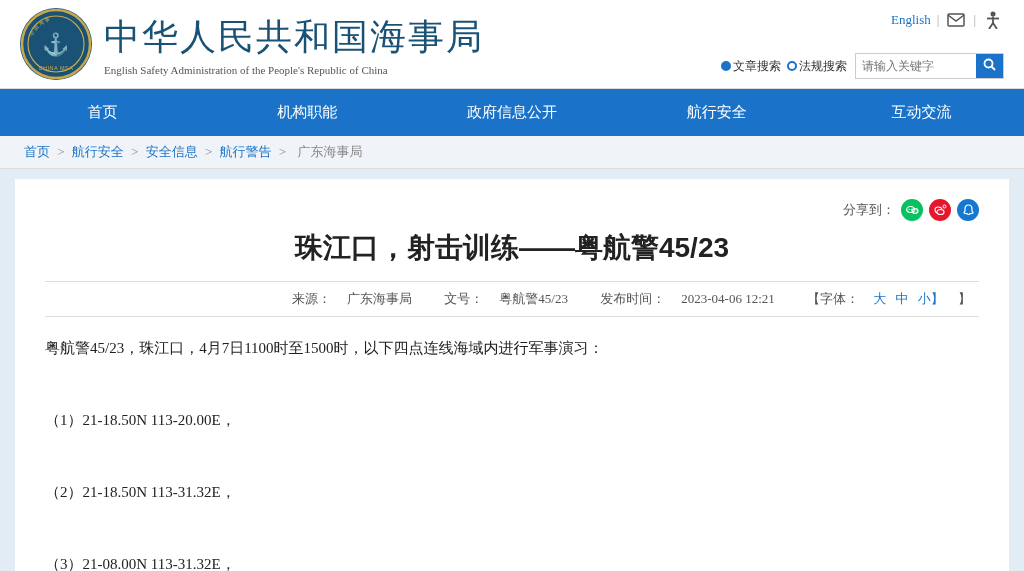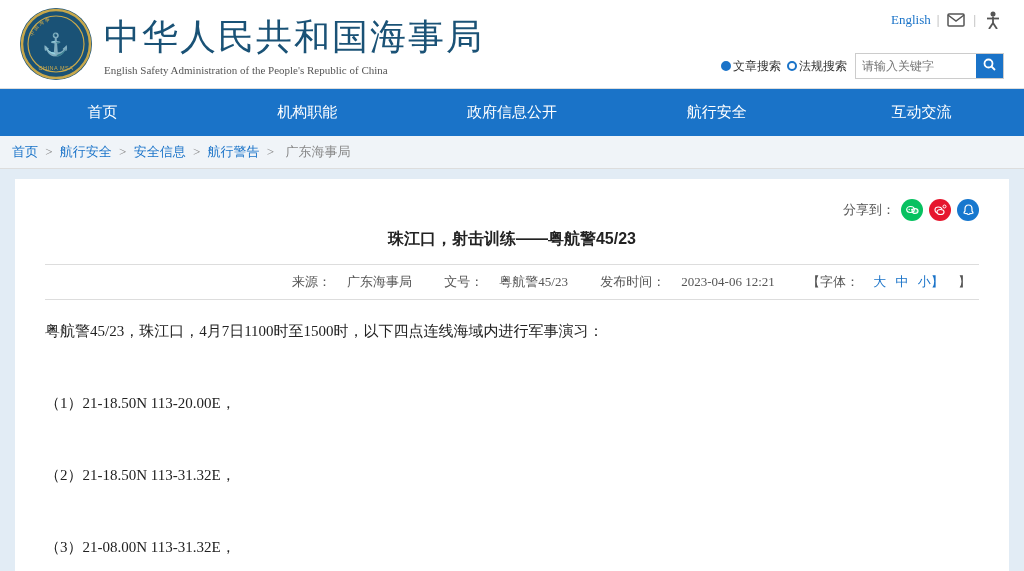--- a/index.html
+++ b/index.html
@@ -23,30 +23,30 @@
     .radio-dot.selected { background: #1a73c8; }
     .search-input-wrap { display: flex; align-items: center; border: 1px solid #ccc; justify-content: space-between; }
     .search-input { border: none; outline: none; padding: 3px 6px; font-size: 12px; width: 120px; color: #999; }
     .search-btn { background: #1a73c8; border: none; color: white; padding: 4px 7px; cursor: pointer; font-size: 13px; }
 
     
     .nav { background: #1a73c8; display: flex; }
     .nav-item { flex: 1; text-align: center; padding: 14px 0; color: white; font-size: 15px; cursor: pointer; font-family: 'SimHei', '黑体', sans-serif; }
 
     
-    .breadcrumb { background: #f0f4f8; padding: 7px 12px; font-size: 13px; color: #555; border-bottom: 1px solid #ddd; }
+    .breadcrumb { background: #f0f4f8; padding: 7px 24px; font-size: 13px; color: #555; border-bottom: 1px solid #ddd; }
     .breadcrumb a { color: #1a73c8; text-decoration: none; }
     .breadcrumb span { color: #888; margin: 0 4px; }
 
     
     .main-wrapper { background: #e2ecf5; padding: 10px 15px; }
     .content-box { background: white; padding: 20px 30px 24px; margin: 0 auto; }
 
     
-    .article-title { text-align: center; font-size: 16px; font-weight: bold; font-family: 'SimHei', '黑体', sans-serif; color: #222; margin-bottom: 14px; }
+    .article-title { text-align: center; font-size: 28px; font-weight: bold; font-family: 'SimHei', '黑体', sans-serif; color: #222; margin-bottom: 14px; }
     .article-meta { text-align: right; font-size: 13px; color: #555; border-top: 1px solid #ddd; border-bottom: 1px solid #ddd; padding: 8px 0; margin-bottom: 16px; }
     .article-meta span { margin: 0 8px; }
     .article-body { font-size: 15px; color: #222; line-height: 2; }
     .article-body p { margin-bottom: 6px; }
 
     
     .share-row { display: flex; align-items: center; justify-content: flex-end; margin-bottom: 8px; font-size: 13px; color: #555; gap: 6px; }
     .share-icon { width: 22px; height: 22px; border-radius: 50%; display: inline-flex; align-items: center; justify-content: center; font-size: 12px; cursor: pointer; }
     .share-wechat { background: #07c160; color: white; }
     .share-weibo { background: #e6162d; color: white; }

